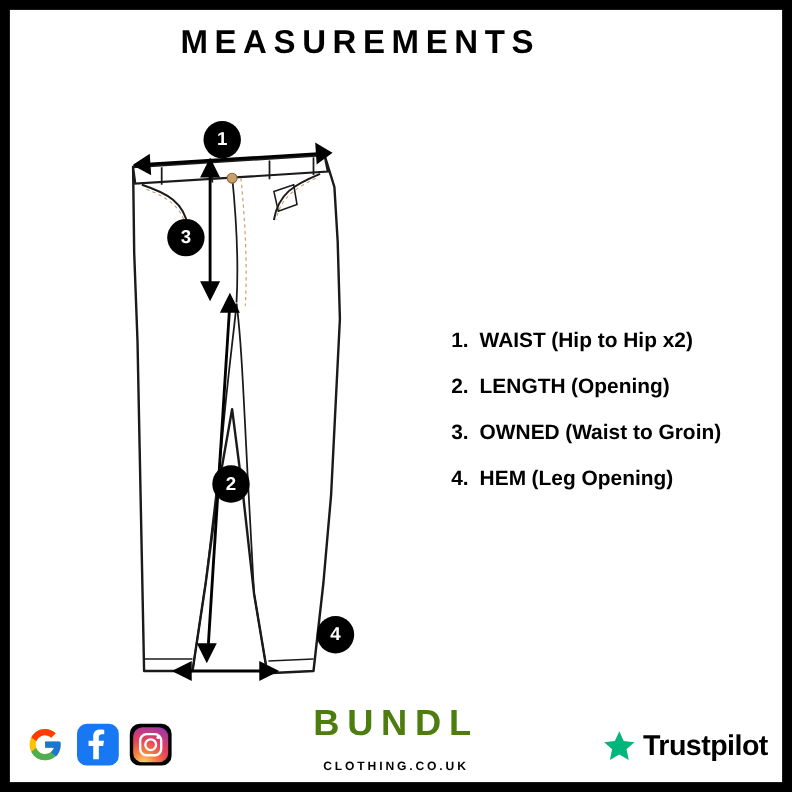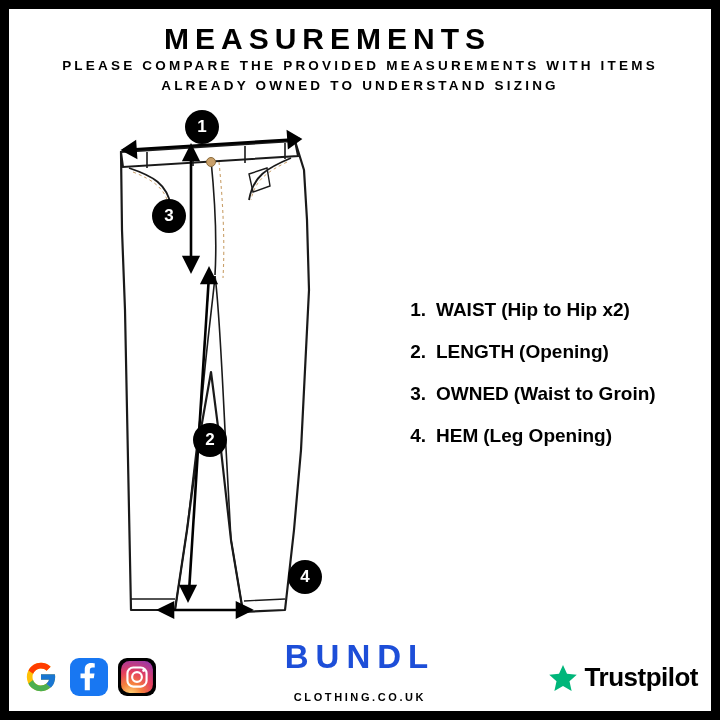--- a/index.html
+++ b/index.html
@@ -109,21 +109,21 @@
     position: absolute;
     left: 240px;
     top: 640px;
     width: 240px;
     text-align: center;
   }
   .brand-name {
     font-size: 33px;
     font-weight: bold;
     letter-spacing: 7px;
-    color: #1d4ed8;
+    color: #4d7c0f;
     line-height: 34px;
   }
   .brand-sub {
     font-size: 11px;
     font-weight: bold;
     letter-spacing: 2.6px;
     color: #000000;
     margin-top: 17px;
   }
 
@@ -167,21 +167,20 @@
 <body>
 
 <div id="page">
 
   <div class="frame-top"></div>
   <div class="frame-bottom"></div>
   <div class="frame-left"></div>
   <div class="frame-right"></div>
 
   <div class="title">MEASUREMENTS</div>
-  <div class="subtitle">PLEASE COMPARE THE PROVIDED MEASUREMENTS WITH ITEMS ALREADY OWNED TO UNDERSTAND SIZING</div>
 
   <div class="diagram">
     <svg width="300" height="520" viewBox="0 0 300 520" xmlns="http://www.w3.org/2000/svg">
       <g fill="#ffffff" stroke="#1a1a1a" stroke-width="2.2" stroke-linejoin="round">
 
         <path d="M26 42 L200 31 L209 60 L212 110 L214 180 L210 260 L206 340 L199 420 L190 500
                  L148 502 L136 430 L126 340 L116 262 L104 330 L92 420 L80 500 L36 500
                  L34 400 L32 300 L30 200 L27 120 Z"></path>
       </g>
 

